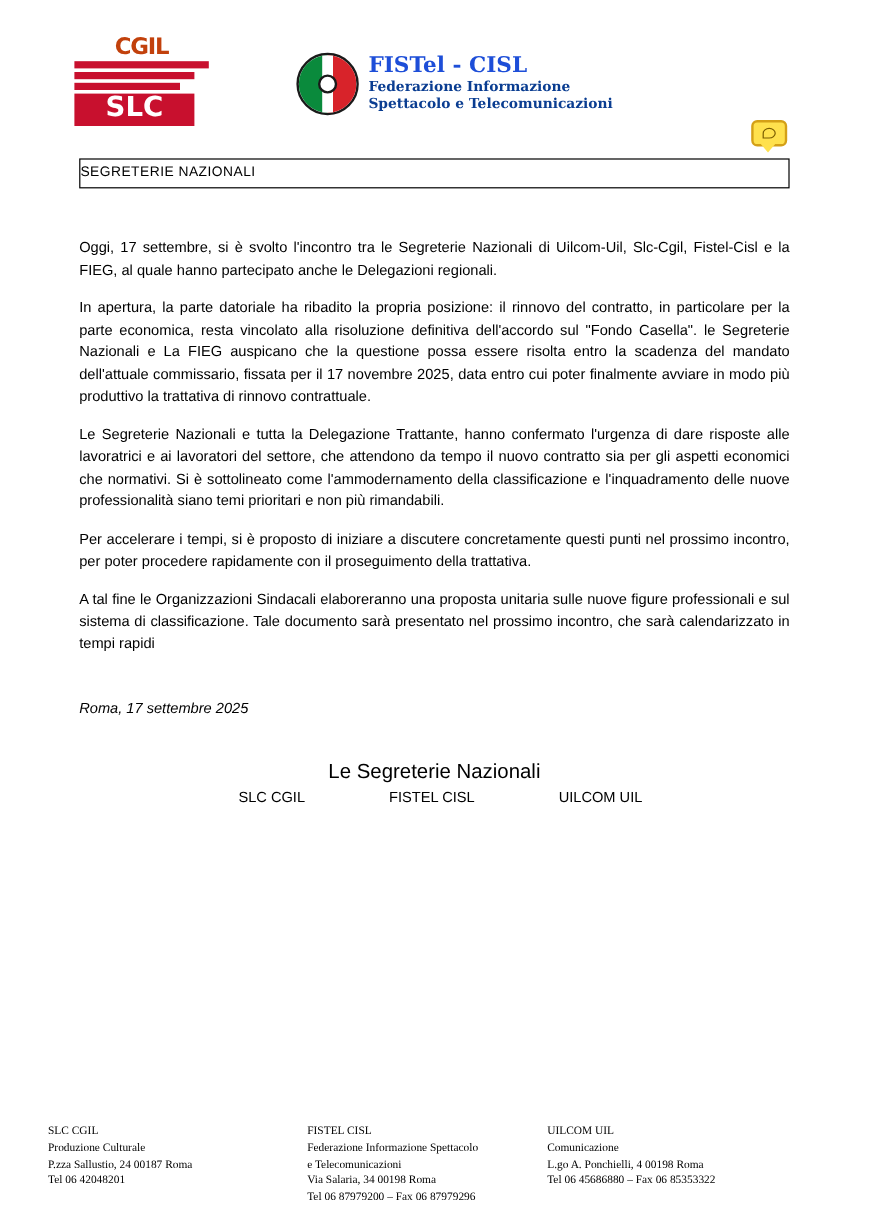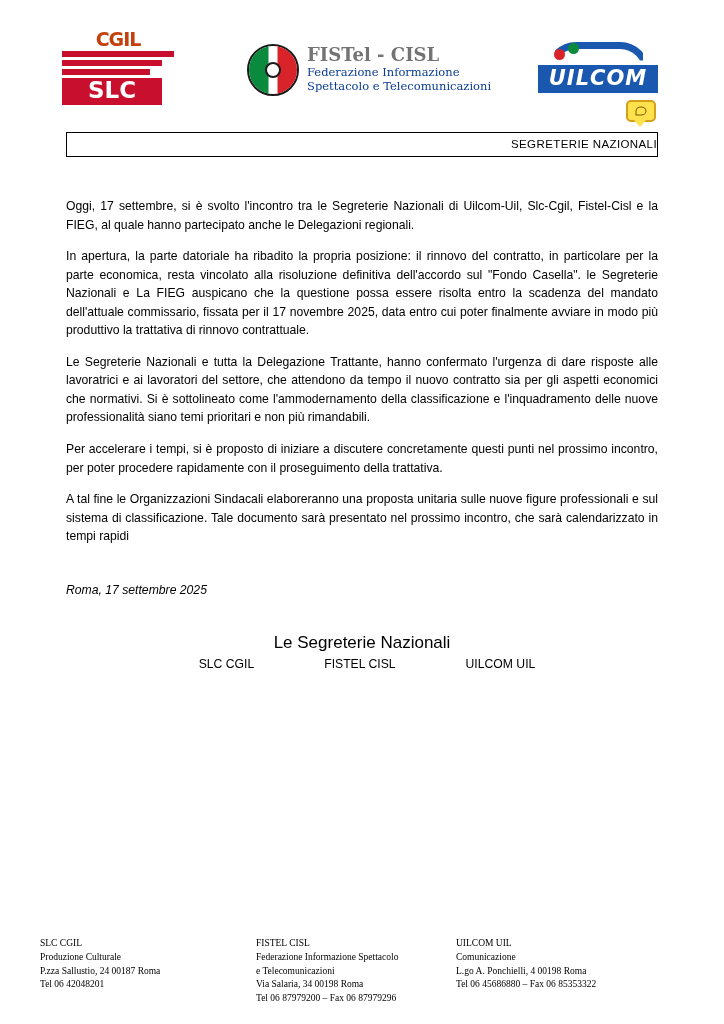--- a/index.html
+++ b/index.html
@@ -117,26 +117,26 @@
     border-radius: 50%;
     background: #ffffff;
     border: 2px solid #1a1a1a;
     box-sizing: border-box;
   }
   .fistel-text { margin-left: 8px; }
   .fistel-title {
     font-family: "DejaVu Serif", serif;
     font-weight: bold;
     font-size: 18px;
-    color: #737373;
+    color: #1d4ed8;
     line-height: 1.05;
   }
   .fistel-sub {
     font-family: "DejaVu Serif", serif;
-    font-weight: normal;
+    font-weight: bold;
     font-size: 11.5px;
     color: #0a3d91;
     line-height: 1.25;
   }
 
   
   .logo-uilcom {
     position: absolute;
     right: 0px;
     top: 18px;
@@ -211,21 +211,21 @@
     transform: translate(-50%, -50%);
     width: 11px; height: 9px;
     border: 1.5px solid #7a5c00;
     border-radius: 50% 50% 50% 0;
     box-sizing: border-box;
   }
 
   
   .banner {
     border: 1px solid #000000;
-    text-align: right;
+    text-align: left;
     font-size: 11.5px;
     letter-spacing: 0.4px;
     padding: 5px 0 6px 0;
     margin-top: 14px;
   }
 
   
   .doc-title {
     text-align: center;
     font-weight: bold;
@@ -306,28 +306,20 @@
         <div class="white-bar"></div>
         <div class="dot"></div>
       </div>
       <div class="fistel-text">
         <div class="fistel-title">FISTel - CISL</div>
         <div class="fistel-sub">Federazione Informazione</div>
         <div class="fistel-sub">Spettacolo e Telecomunicazioni</div>
       </div>
     </div>
 
-    <div class="logo-uilcom">
-      <div class="uil-swoosh">
-        <div class="blue-arc"></div>
-        <div class="red-dot"></div>
-        <div class="green-dot"></div>
-      </div>
-      <div class="uilcom-box">UILCOM</div>
-    </div>
 
     <div class="speech-bubble">
       <div class="curl"></div>
     </div>
   </div>
 
   <div class="banner">SEGRETERIE NAZIONALI</div>
 
 
   <div class="body-text">

